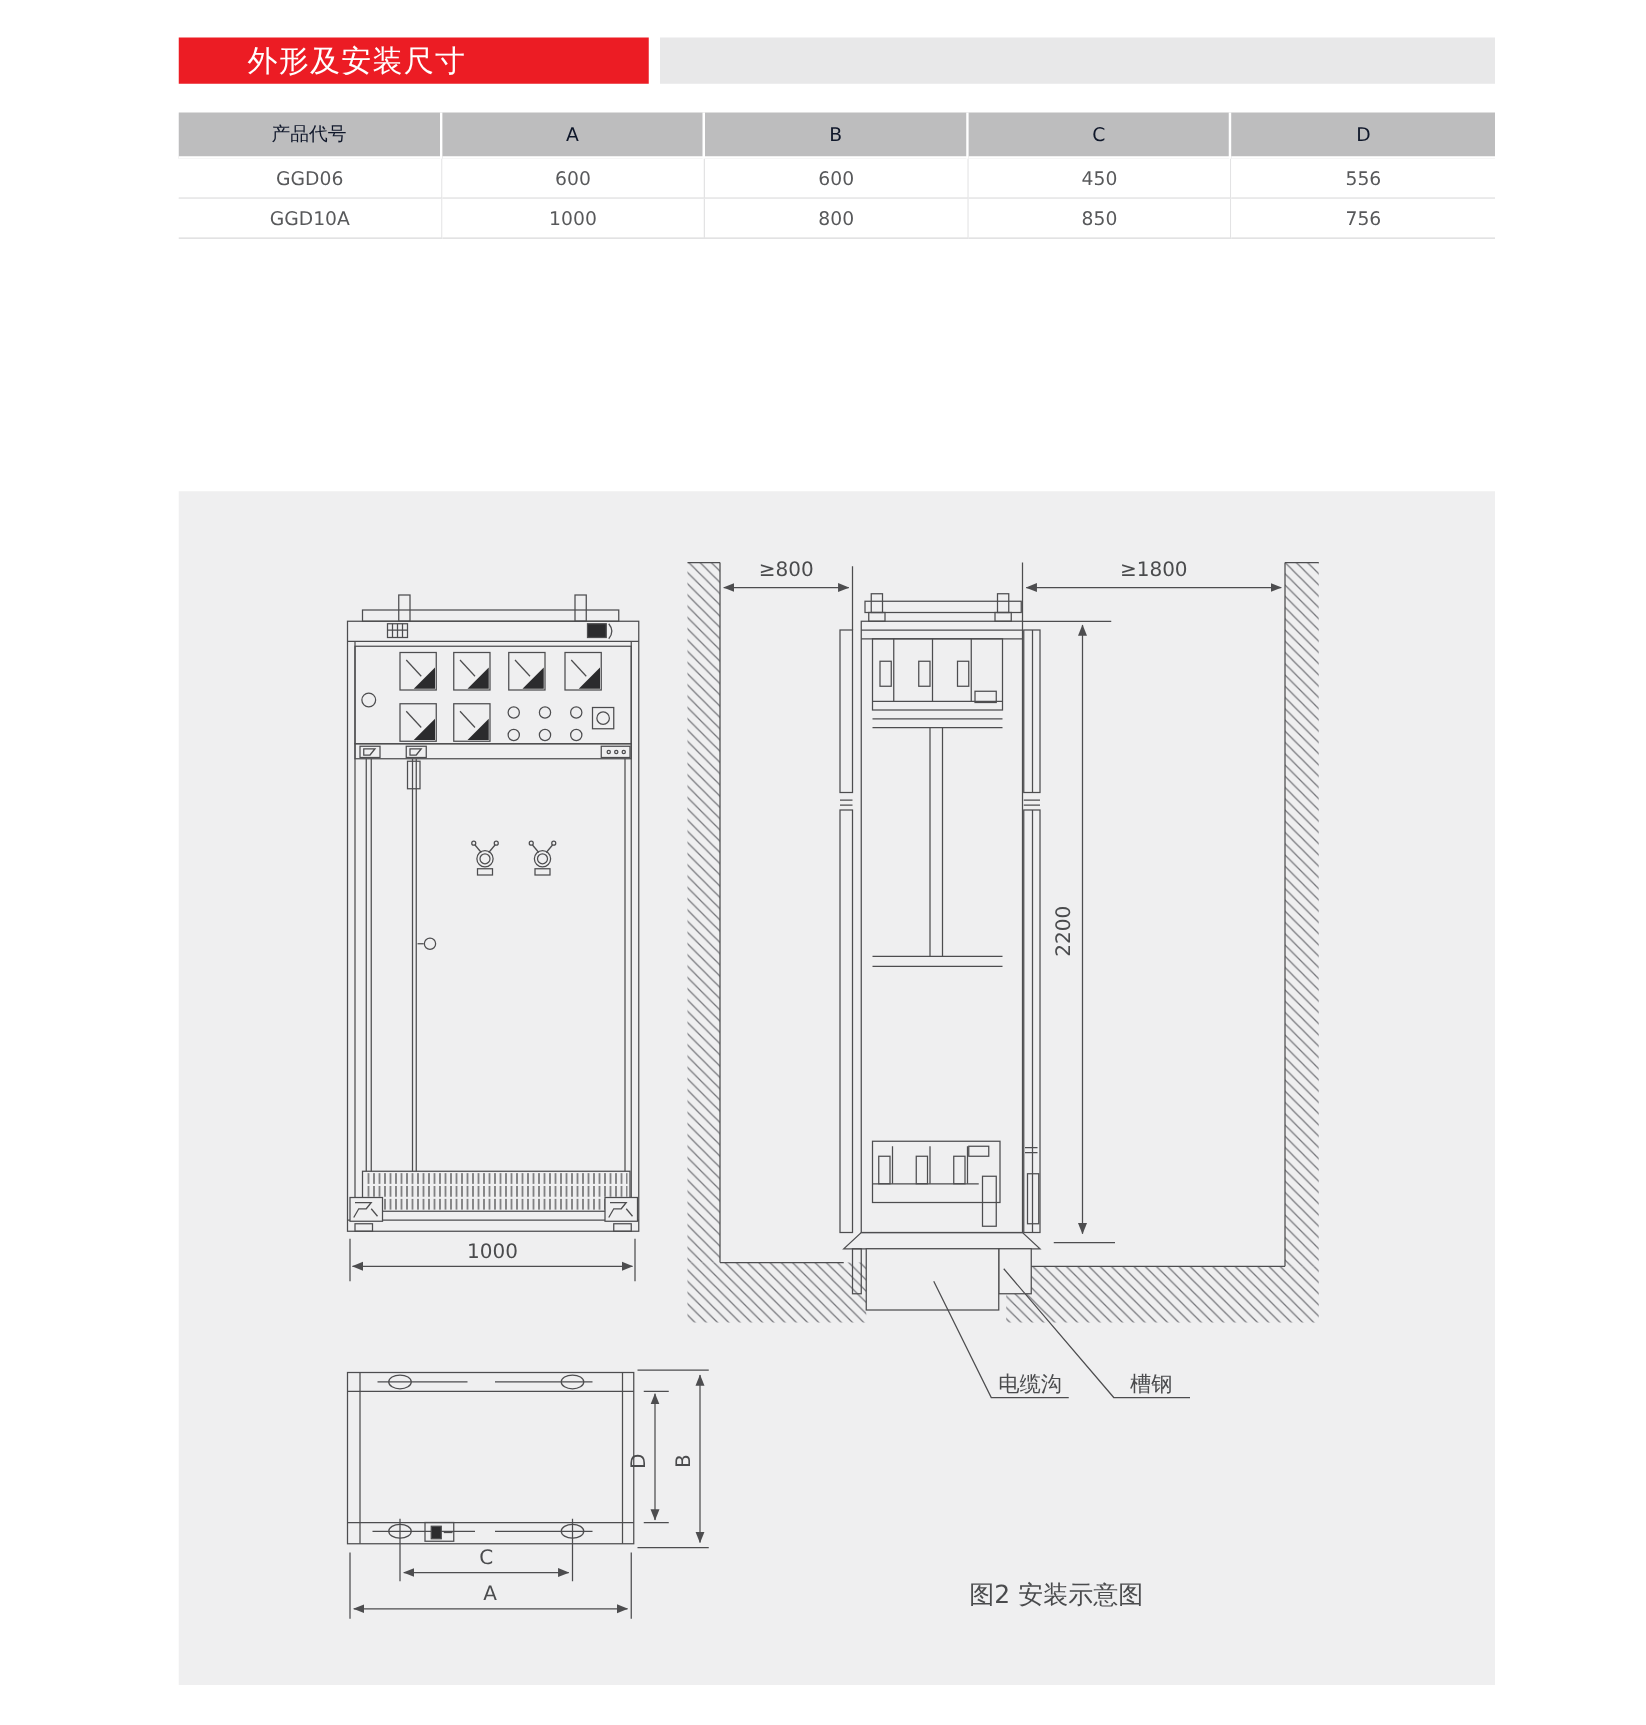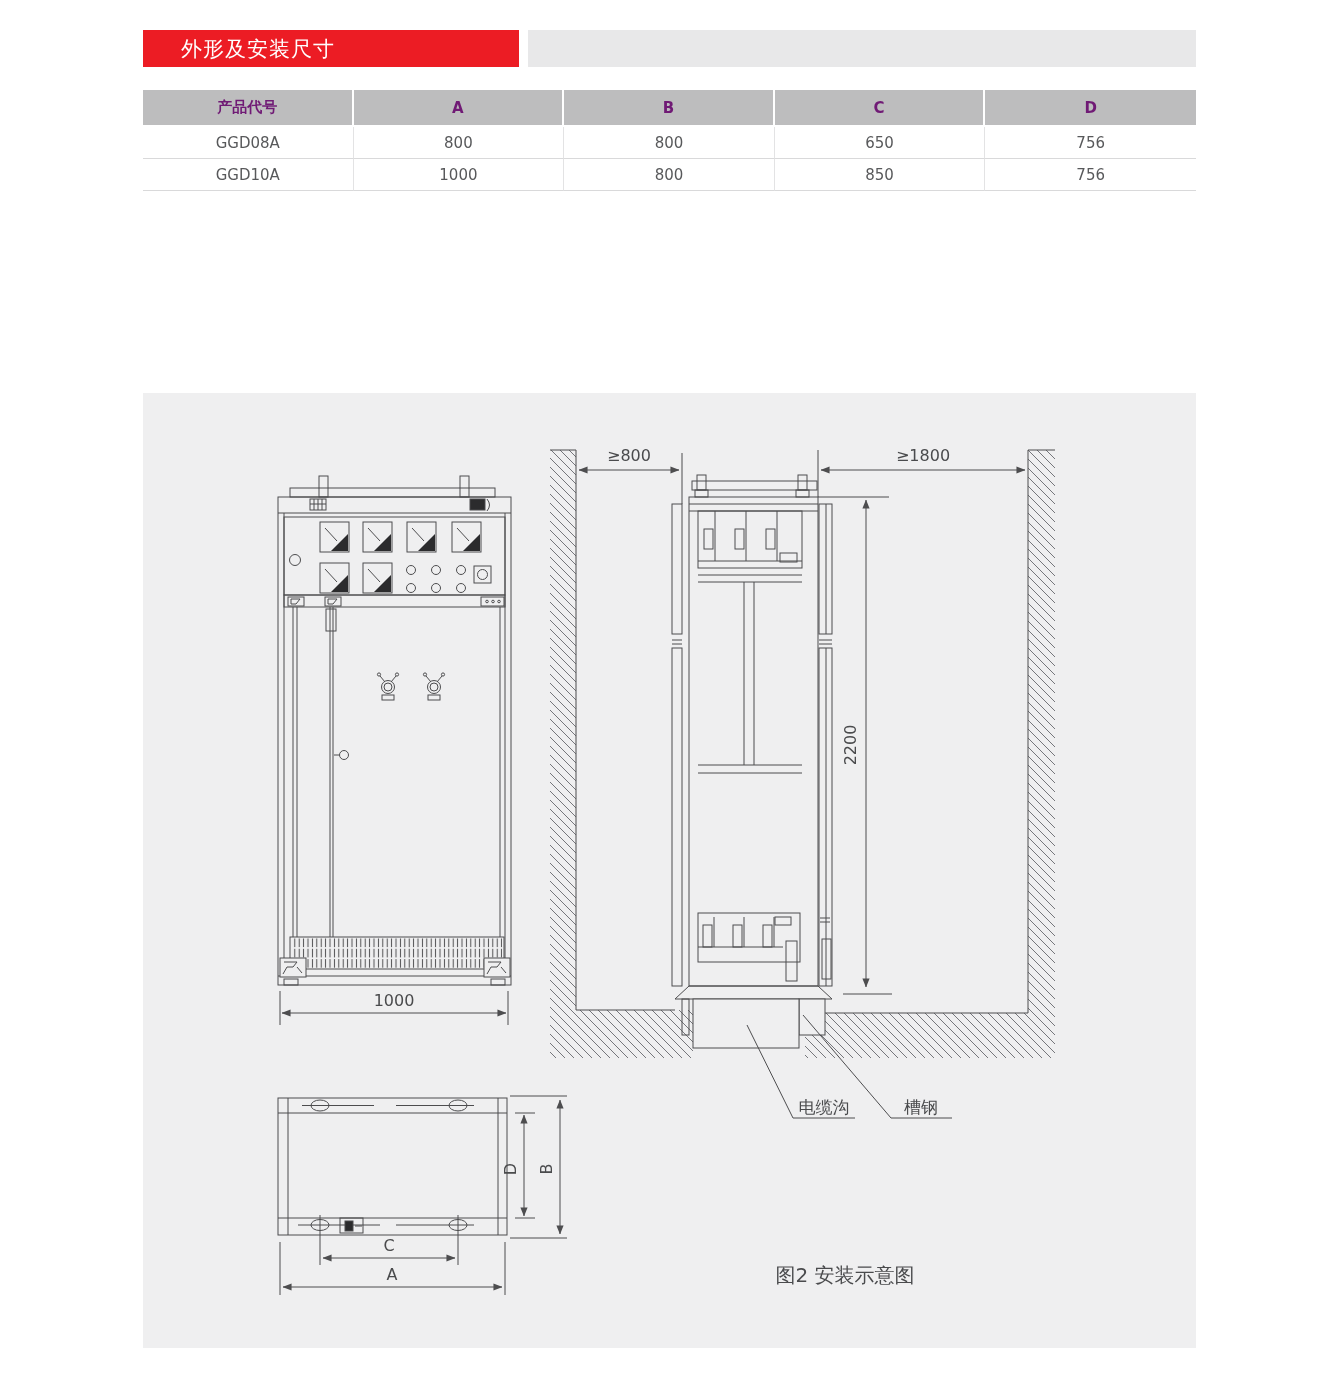--- a/index.html
+++ b/index.html
@@ -1,26 +1,26 @@
 <!DOCTYPE html>
 <html><head>
 <meta charset="utf-8">
 <style>
   html,body{margin:0;padding:0;background:#ffffff;}
   .page{position:relative;width:1317px;height:1380px;background:#ffffff;overflow:hidden;
         font-family:"DejaVu Sans","Liberation Sans",sans-serif;}
   
   .banner-row{position:absolute;left:143px;top:30px;width:1053px;height:37px;display:flex;gap:9px;}
   .banner-red{width:376px;height:37px;background:#ec1c24;color:#ffffff;display:flex;align-items:center;
-              padding-left:38px;box-sizing:border-box;font-size:21px;letter-spacing:1px;font-weight:500;text-align:center;}
+              padding-left:55px;box-sizing:border-box;font-size:24px;letter-spacing:1px;font-weight:500;text-align:center;}
   .banner-gray{flex:1;height:37px;background:#e8e8e9;}
   
   .dim-table{position:absolute;left:143px;top:90px;width:1053px;border-collapse:separate;border-spacing:0;
              font-size:15px;color:#58595b;text-align:center;}
-  .dim-table th{background:#bdbdbe;color:#701a75;font-weight:bold;height:33px;
+  .dim-table th{background:#bdbdbe;color:#0f172a;font-weight:normal;height:33px;
                 border-right:2px solid #ffffff;border-bottom:2px solid #ffffff;}
   .dim-table th:last-child{border-right:none;}
   .dim-table td{height:29px;border-right:1px solid #e3e3e4;border-bottom:1px solid #d9d9da;background:#ffffff;}
   .dim-table td:last-child{border-right:none;}
   .dim-table col{width:20%;}
   
   .diagram-panel{position:absolute;left:143px;top:393px;width:1053px;height:955px;background:#efeff0;}
   svg{display:block;}
   svg text{font-family:"DejaVu Sans","Liberation Sans",sans-serif;fill:#4a4b4d;}
 </style>
@@ -48,25 +48,25 @@
       <tr>
         <th>产品代号</th>
         <th>A</th>
         <th>B</th>
         <th>C</th>
         <th>D</th>
       </tr>
     </thead>
     <tbody>
       <tr>
-        <td>GGD08A</td>
-          <td>800</td>
-          <td>800</td>
-          <td>650</td>
-          <td>756</td>
+        <td>GGD06</td>
+          <td>600</td>
+          <td>600</td>
+          <td>450</td>
+          <td>556</td>
       </tr>
       <tr>
         <td>GGD10A</td>
           <td>1000</td>
           <td>800</td>
           <td>850</td>
           <td>756</td>
       </tr>
     </tbody>
   </table>

